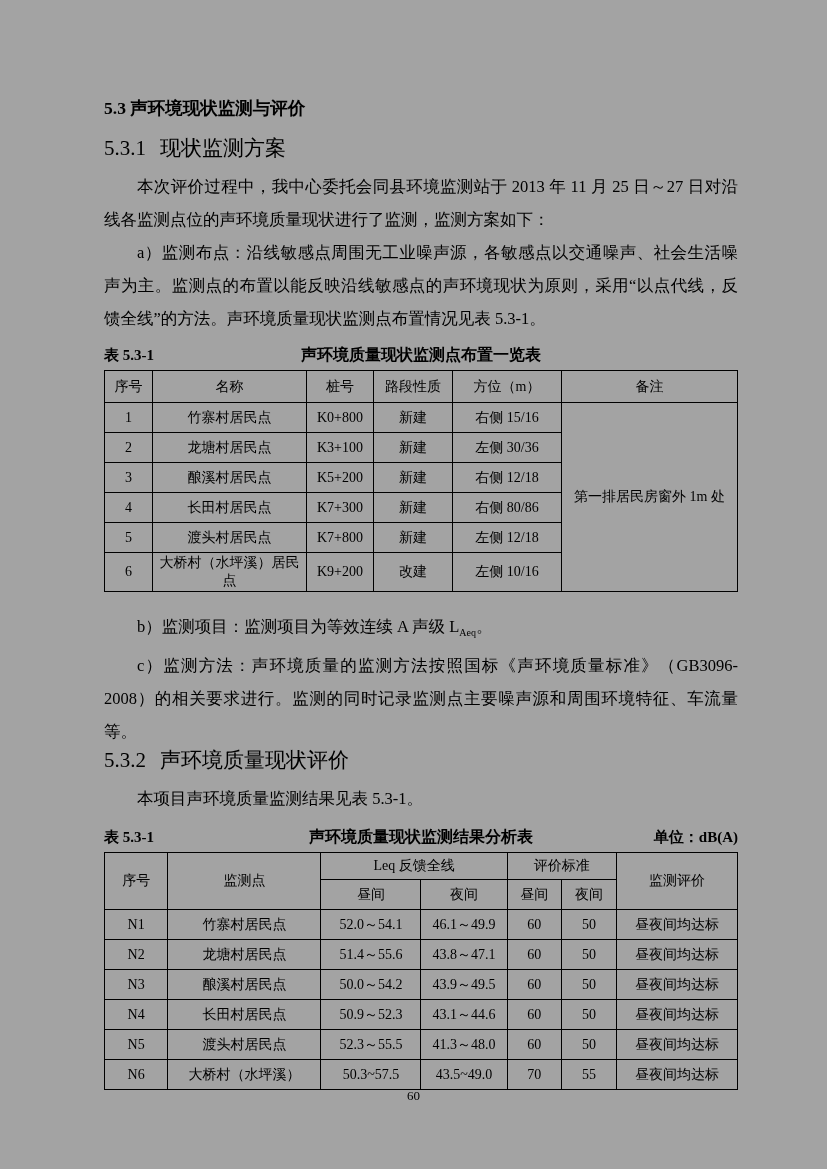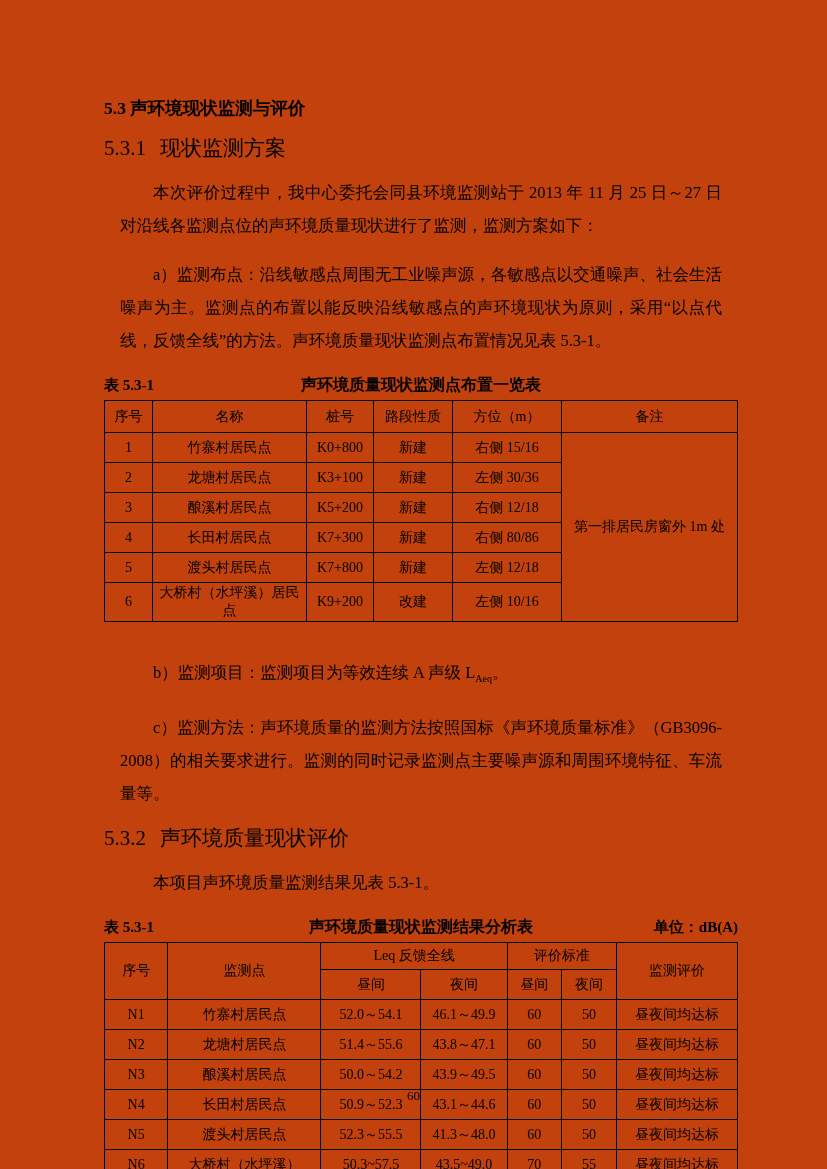--- a/index.html
+++ b/index.html
@@ -1,21 +1,21 @@
 <!DOCTYPE html>
 <html><head>
 <meta charset="utf-8">
 <style>
   html, body { margin: 0; padding: 0; background: #e8e8e8; }
   .page {
     position: relative;
     width: 827px;
     height: 1169px;
     margin: 0 auto;
-    background: #c2410c;
+    background: #a3a3a3;
     font-family: "Liberation Serif", "DejaVu Serif", serif;
     color: #000000;
     overflow: hidden;
   }
   .content {
     position: absolute;
     left: 104px;
     top: 96px;
     width: 634px;
   }
@@ -30,21 +30,21 @@
     font-weight: normal;
     line-height: 24px;
     margin: 0 0 10px 0;
   }
   .h2 .h2-num { margin-right: 14px; }
   p.body-para {
     font-size: 16.5px;
     line-height: 33px;
     text-align: justify;
     text-indent: 33px;
-    margin: 16px;
+    margin: 0;
   }
   p.body-para sub {
     font-size: 10px;
     vertical-align: sub;
   }
   .table-caption {
     position: relative;
     margin: 8px 0 3px 0;
     height: 24px;
     font-weight: bold;
@@ -182,21 +182,21 @@
     </tbody>
       </table>
 
     <div class="spacer-after-table"></div>
 
     <p class="body-para"><span>b）监测项目：监测项目为等效连续 A 声级 L</span><sub>Aeq</sub><span>。</span></p>
 
     <p class="body-para">c）监测方法：声环境质量的监测方法按照国标《声环境质量标准》（GB3096-2008）的相关要求进行。监测的同时记录监测点主要噪声源和周围环境特征、车流量等。</p>
 
 
-    <div class="h2" style="margin-top:6px;">
+    <div class="h2" style="margin-top:0;">
       <span class="h2-num">5.3.2</span><span>声环境质量现状评价</span>
     </div>
 
     <p class="body-para">本项目声环境质量监测结果见表 5.3-1。</p>
 
     <div class="table-caption" style="margin-top:10px;">
       <span class="cap-label">表 5.3-1</span>
       <span class="cap-title">声环境质量现状监测结果分析表</span>
       <span class="cap-unit">单位：dB(A)</span>
     </div>

